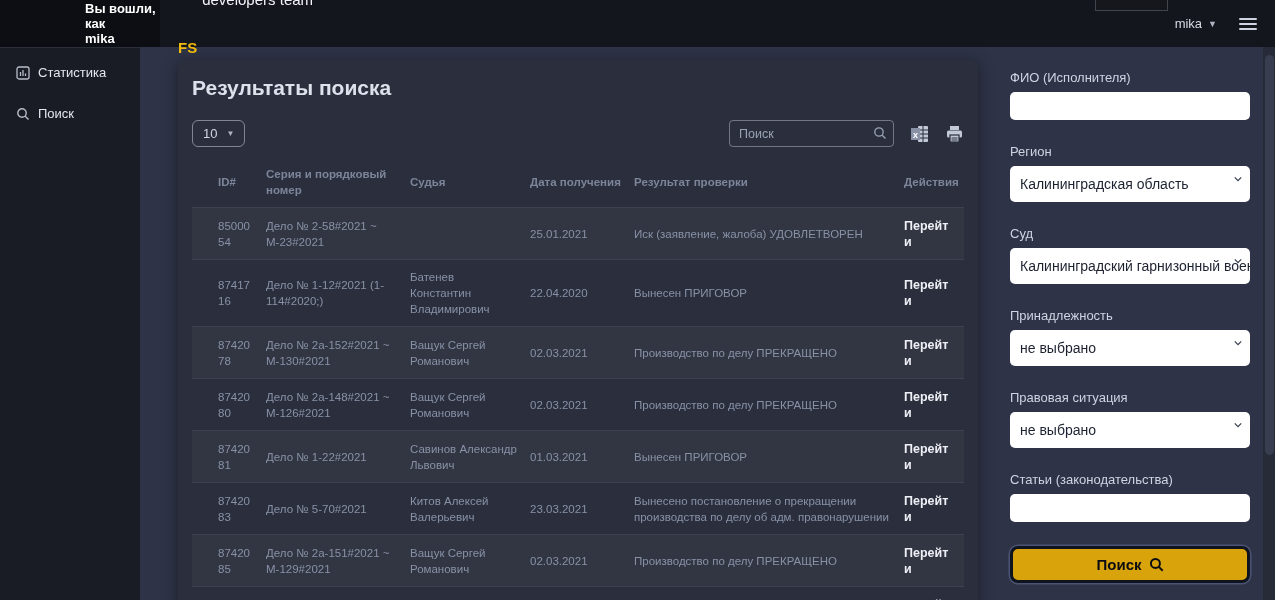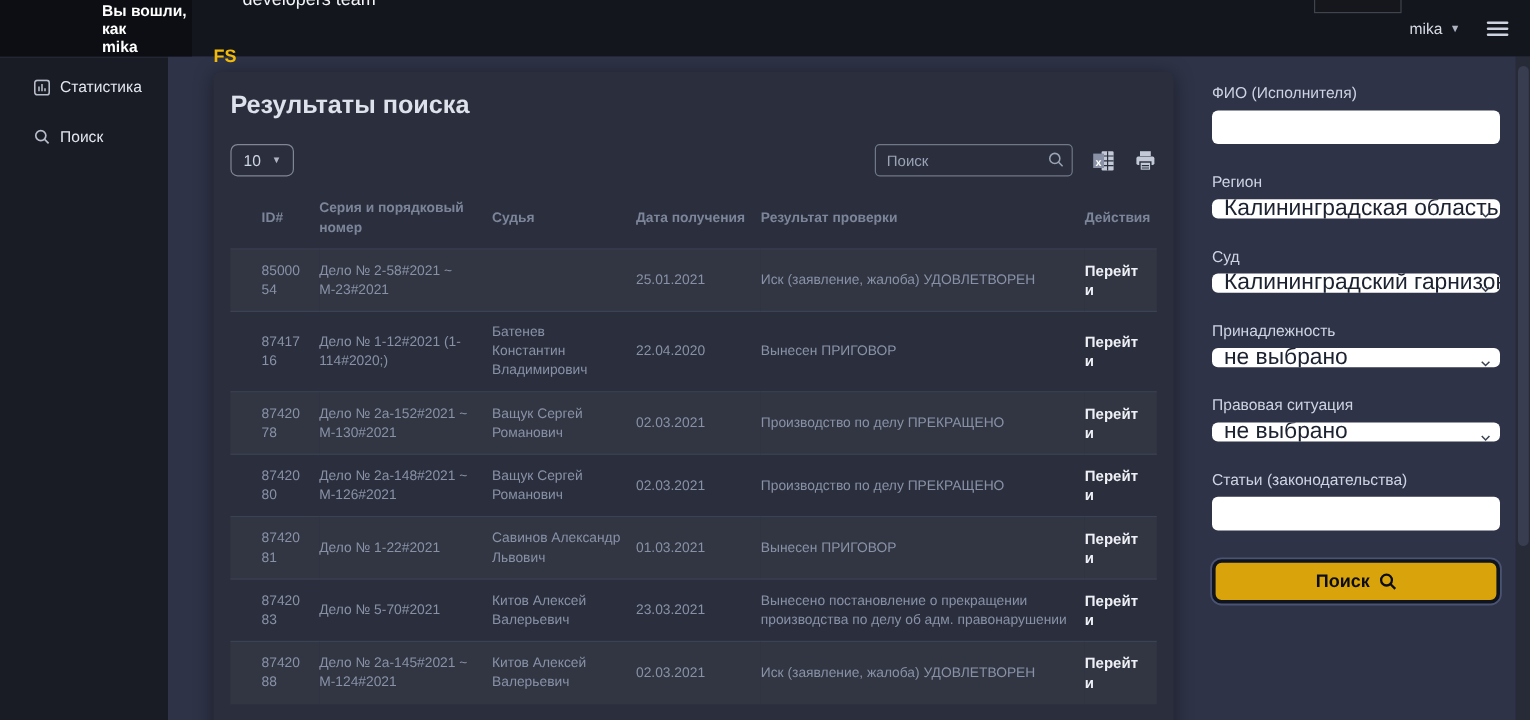--- a/index.html
+++ b/index.html
@@ -29,21 +29,21 @@
   .hamburger { display:flex; flex-direction:column; gap:3px; cursor:pointer; }
   .hamburger span { width:18px; height:2px; background:#cdd3df; border-radius:1px; }
   .top-artifact {
     position:absolute; left:1095px; top:-1px; width:73px; height:12px;
     background:#15171d; border:1px solid #3f444d; z-index:6;
   }
 
   
   .sidebar {
     position:absolute; left:0; top:47px; width:140px; height:553px;
-    background:#191c25; border-top:1px solid #2b2f3a;padding-left:12px;
+    background:#191c25; border-top:1px solid #2b2f3a;
   }
   .side-item {
     display:flex; align-items:center; gap:8px; padding:9px 16px; margin-top:8px;
     font-size:13px; color:#e2e6ee; cursor:pointer;
   }
   .side-item svg { flex:0 0 auto; }
 
   
   .scroll-track {
     position:absolute; right:0; top:47px; width:12px; height:553px; background:#272a37;
@@ -101,22 +101,22 @@
   
   .filters { position:absolute; left:1010px; top:70px; width:240px; }
   .fgroup { margin-bottom:24px; }
   .flabel { font-size:13px; color:#ced4e2; margin-bottom:7px; }
   .finput {
     width:100%; height:28px; background:#fff; border:none; border-radius:5px;
     font-size:14px; color:#1c2230; padding:0 10px;
     font-family:"Liberation Sans", sans-serif; outline:none;
   }
   .fselect {
-    position:relative; width:100%; height:16px; background:#fff; border-radius:5px;
-    font-size:19px; color:#1c2230; padding:0 24px 0 10px;
+    position:relative; width:100%; height:36px; background:#fff; border-radius:5px;
+    font-size:14px; color:#1c2230; padding:0 24px 0 10px;
     display:flex; align-items:center; cursor:pointer;
     white-space:nowrap; overflow:hidden;
   }
   .fselect .sel-caret {
     position:absolute; right:8px; top:9px;
     width:8px; height:8px;
   }
   .search-btn {
     width:100%; height:37px; margin-top:6px;
     background:#d9a40b; border:3px solid #10141f; border-radius:8px;
@@ -278,20 +278,28 @@
 
   <tr>
     <td>8742083</td>
     <td>Дело № 5-70#2021</td>
     <td>Китов Алексей Валерьевич</td>
     <td>23.03.2021</td>
     <td>Вынесено постановление о прекращении производства по делу об адм. правонарушении</td>
     <td class="action"><span>Перейти</span></td>
   </tr>
 
+  <tr>
+    <td>8742085</td>
+    <td>Дело № 2а-151#2021 ~ М-129#2021</td>
+    <td>Ващук Сергей Романович</td>
+    <td>02.03.2021</td>
+    <td>Производство по делу ПРЕКРАЩЕНО</td>
+    <td class="action"><span>Перейти</span></td>
+  </tr>
 
   <tr>
     <td>8742088</td>
     <td>Дело № 2а-145#2021 ~ М-124#2021</td>
     <td>Китов Алексей Валерьевич</td>
     <td>02.03.2021</td>
     <td>Иск (заявление, жалоба) УДОВЛЕТВОРЕН</td>
     <td class="action"><span>Перейти</span></td>
   </tr>
 </tbody>

